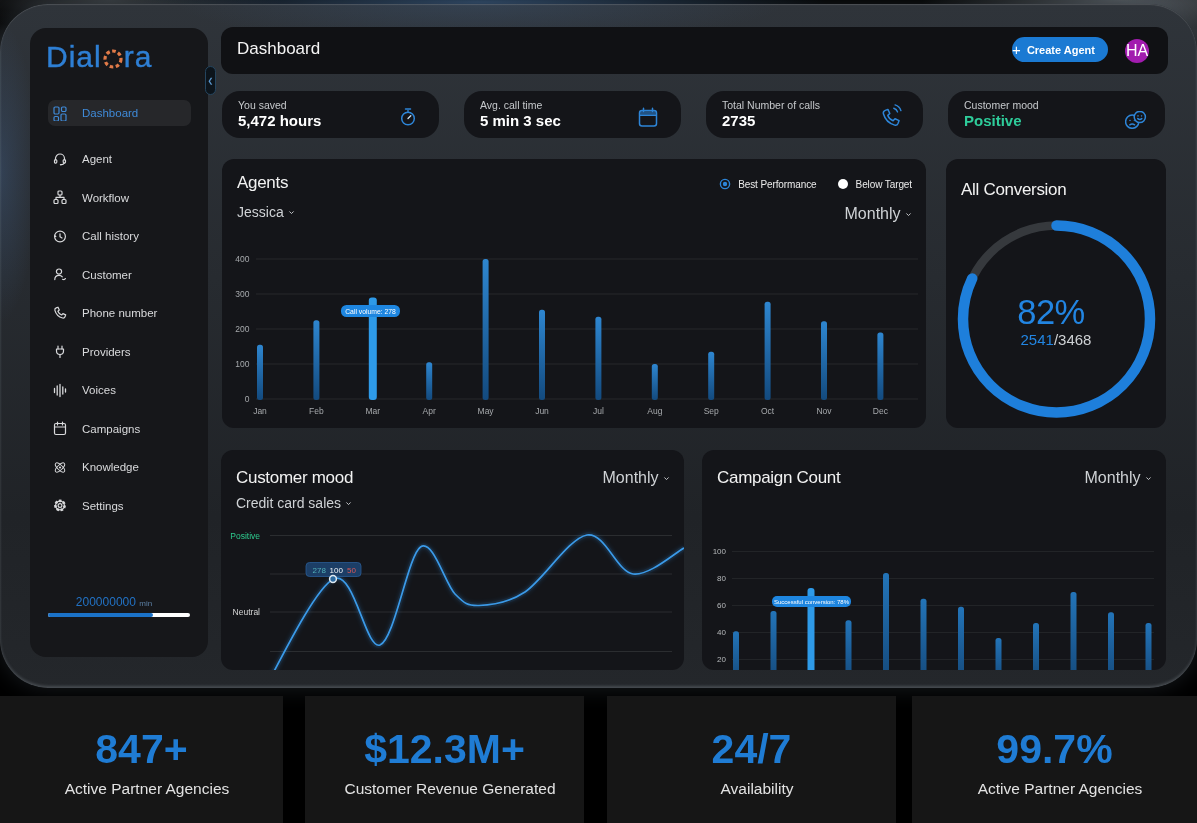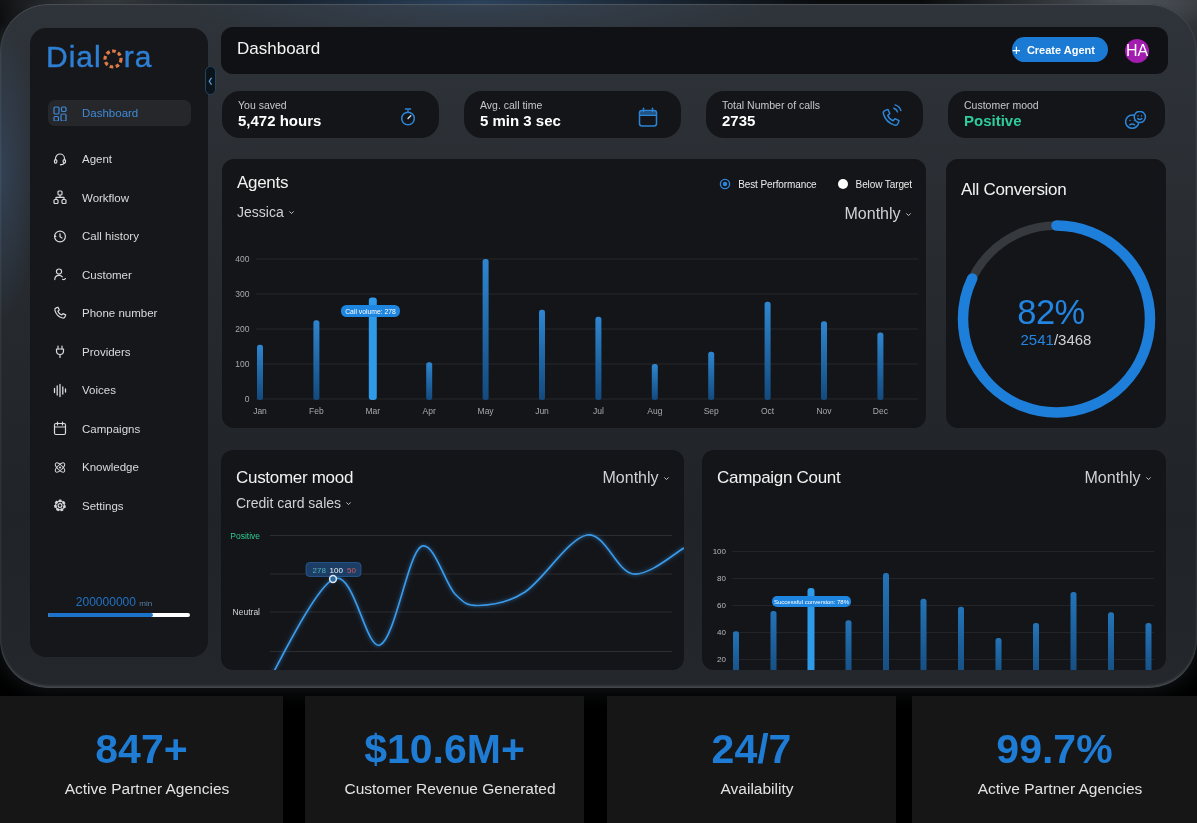--- a/index.html
+++ b/index.html
@@ -366,21 +366,21 @@
         <text x="109.5" y="153.8" fill="#fff" font-size="6" text-anchor="middle" font-family="Liberation Sans">Successful conversion: 78%</text>
       </svg>
   </div>
 </div>
 <div id="bottom">
     <div class="bstat" style="left:0px;width:283px;">
       <div class="num">847+</div>
       <div class="cap">Active Partner Agencies</div>
     </div>
 <div class="bstat" style="left:305px;width:279px;">
-      <div class="num">$10.6M+</div>
+      <div class="num">$12.3M+</div>
       <div class="cap">Customer Revenue Generated</div>
     </div>
 <div class="bstat" style="left:607px;width:289px;">
       <div class="num">24/7</div>
       <div class="cap">Availability</div>
     </div>
 <div class="bstat" style="left:912px;width:285px;">
       <div class="num">99.7%</div>
       <div class="cap">Active Partner Agencies</div>
     </div>

